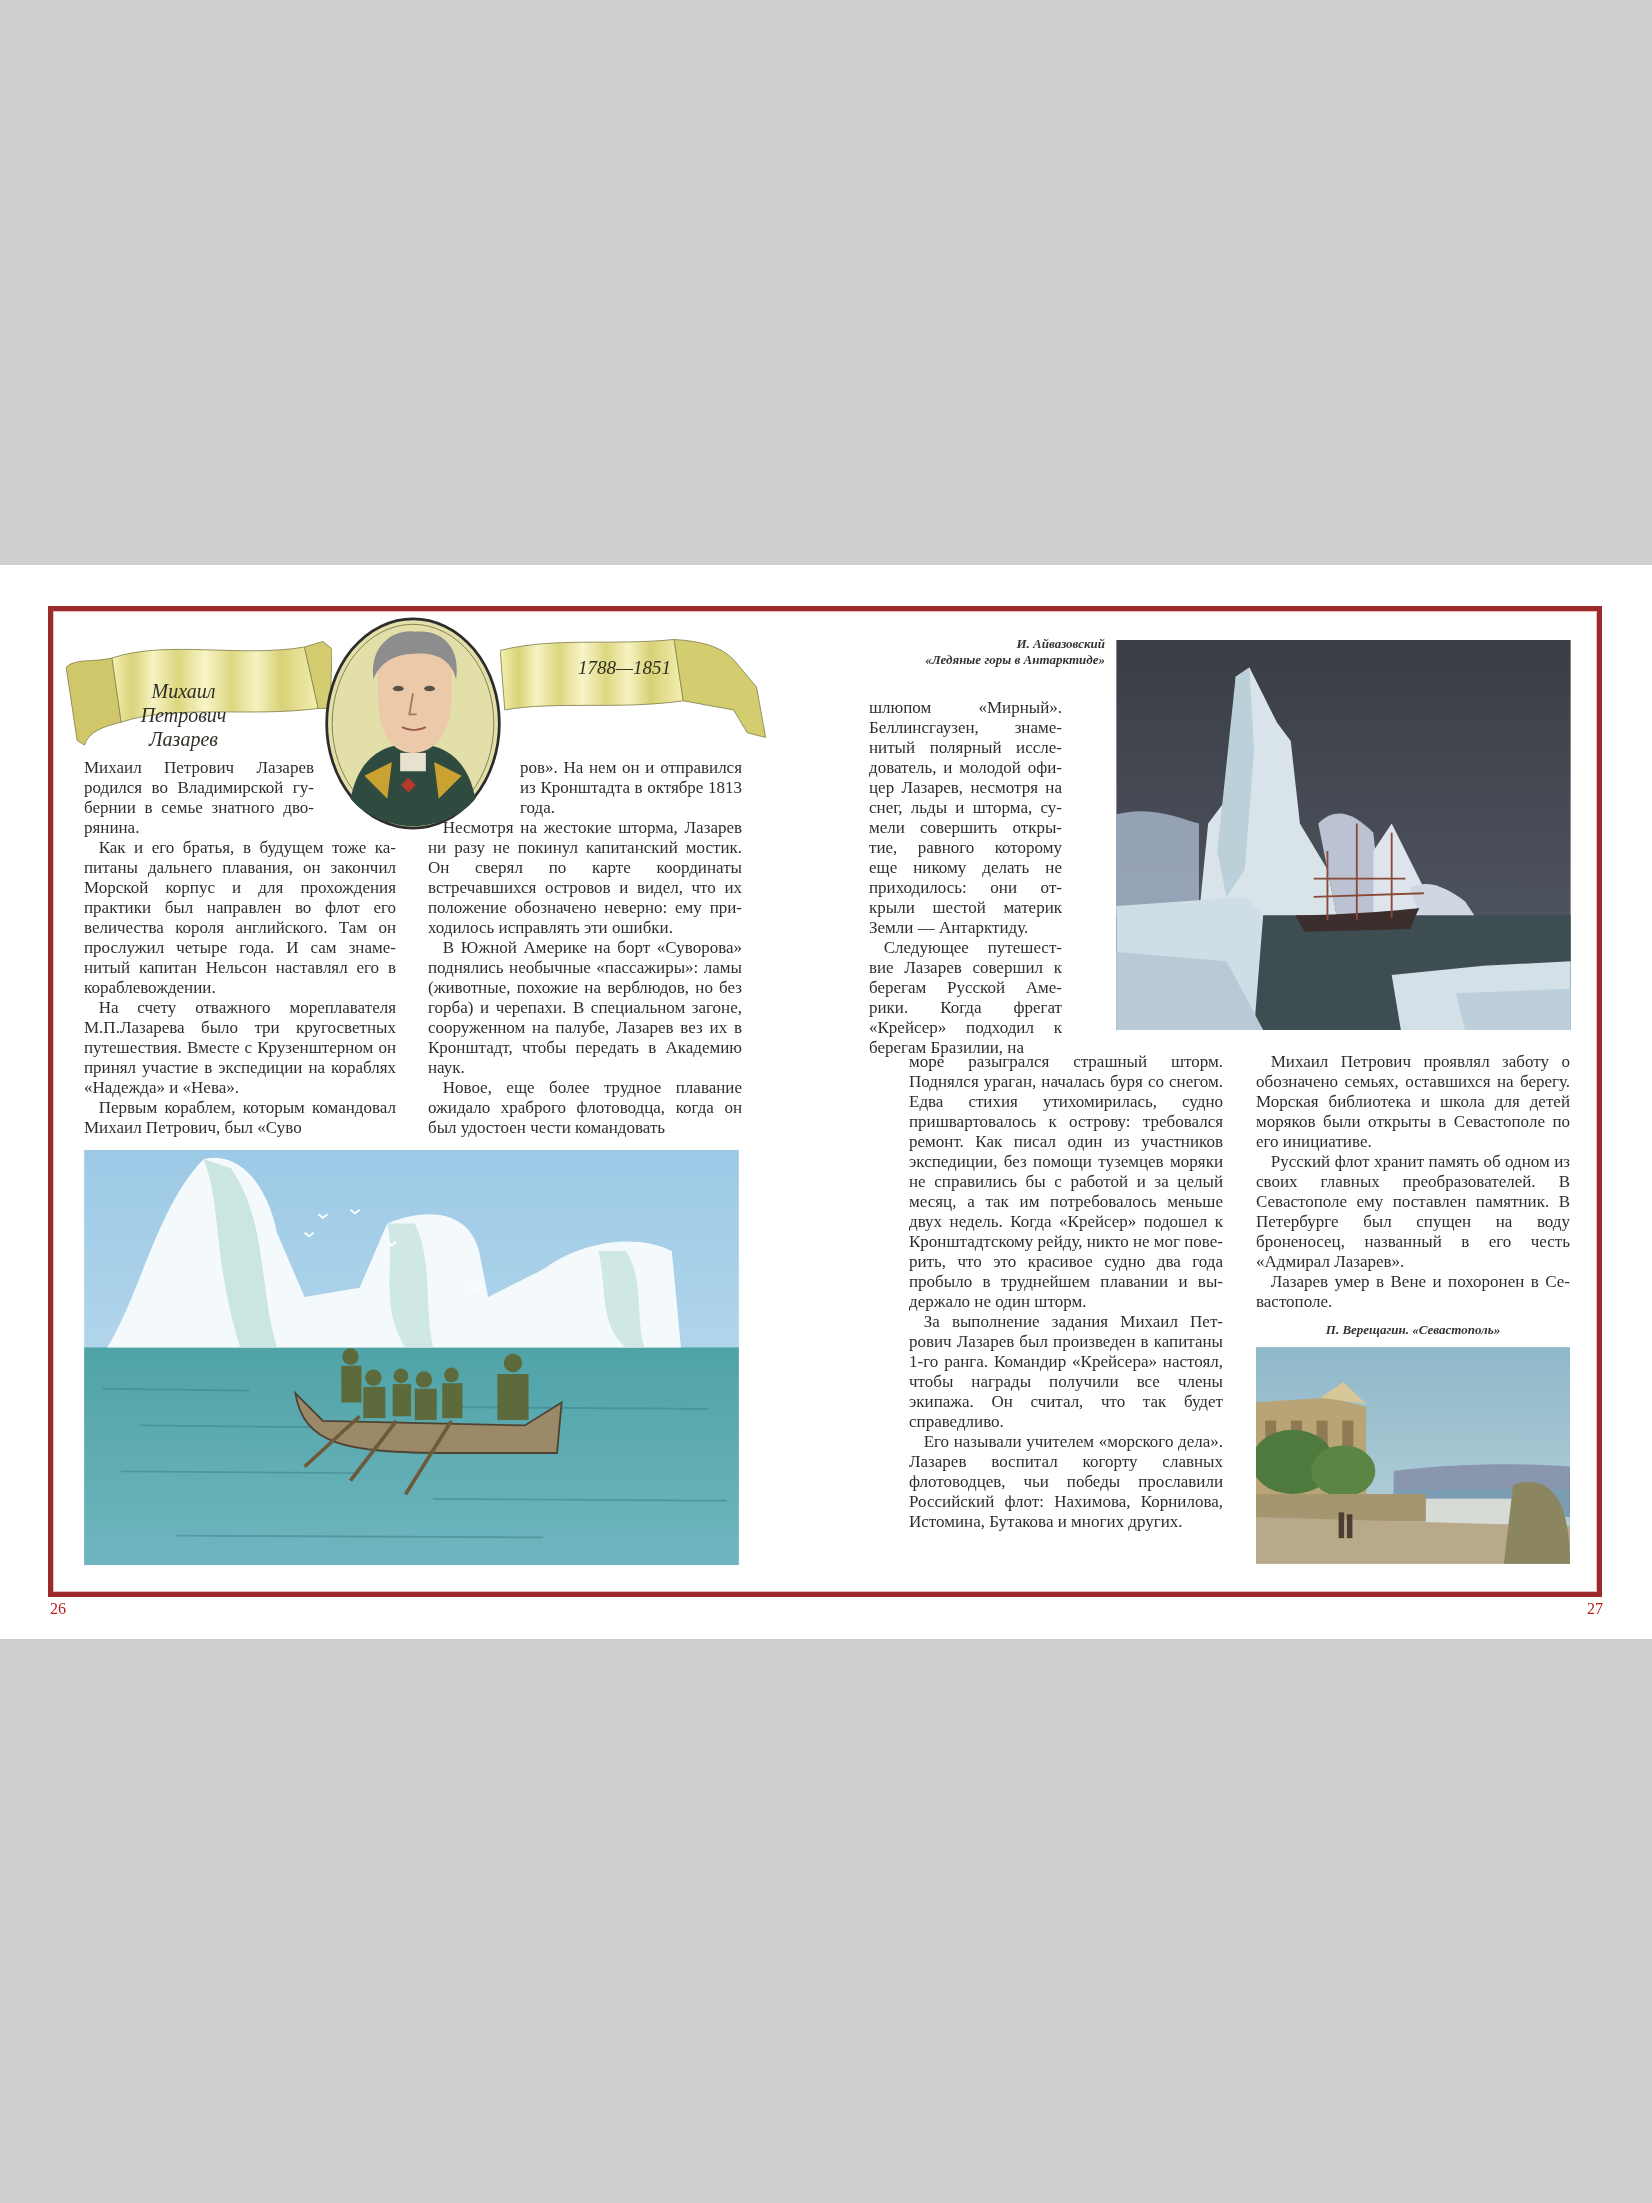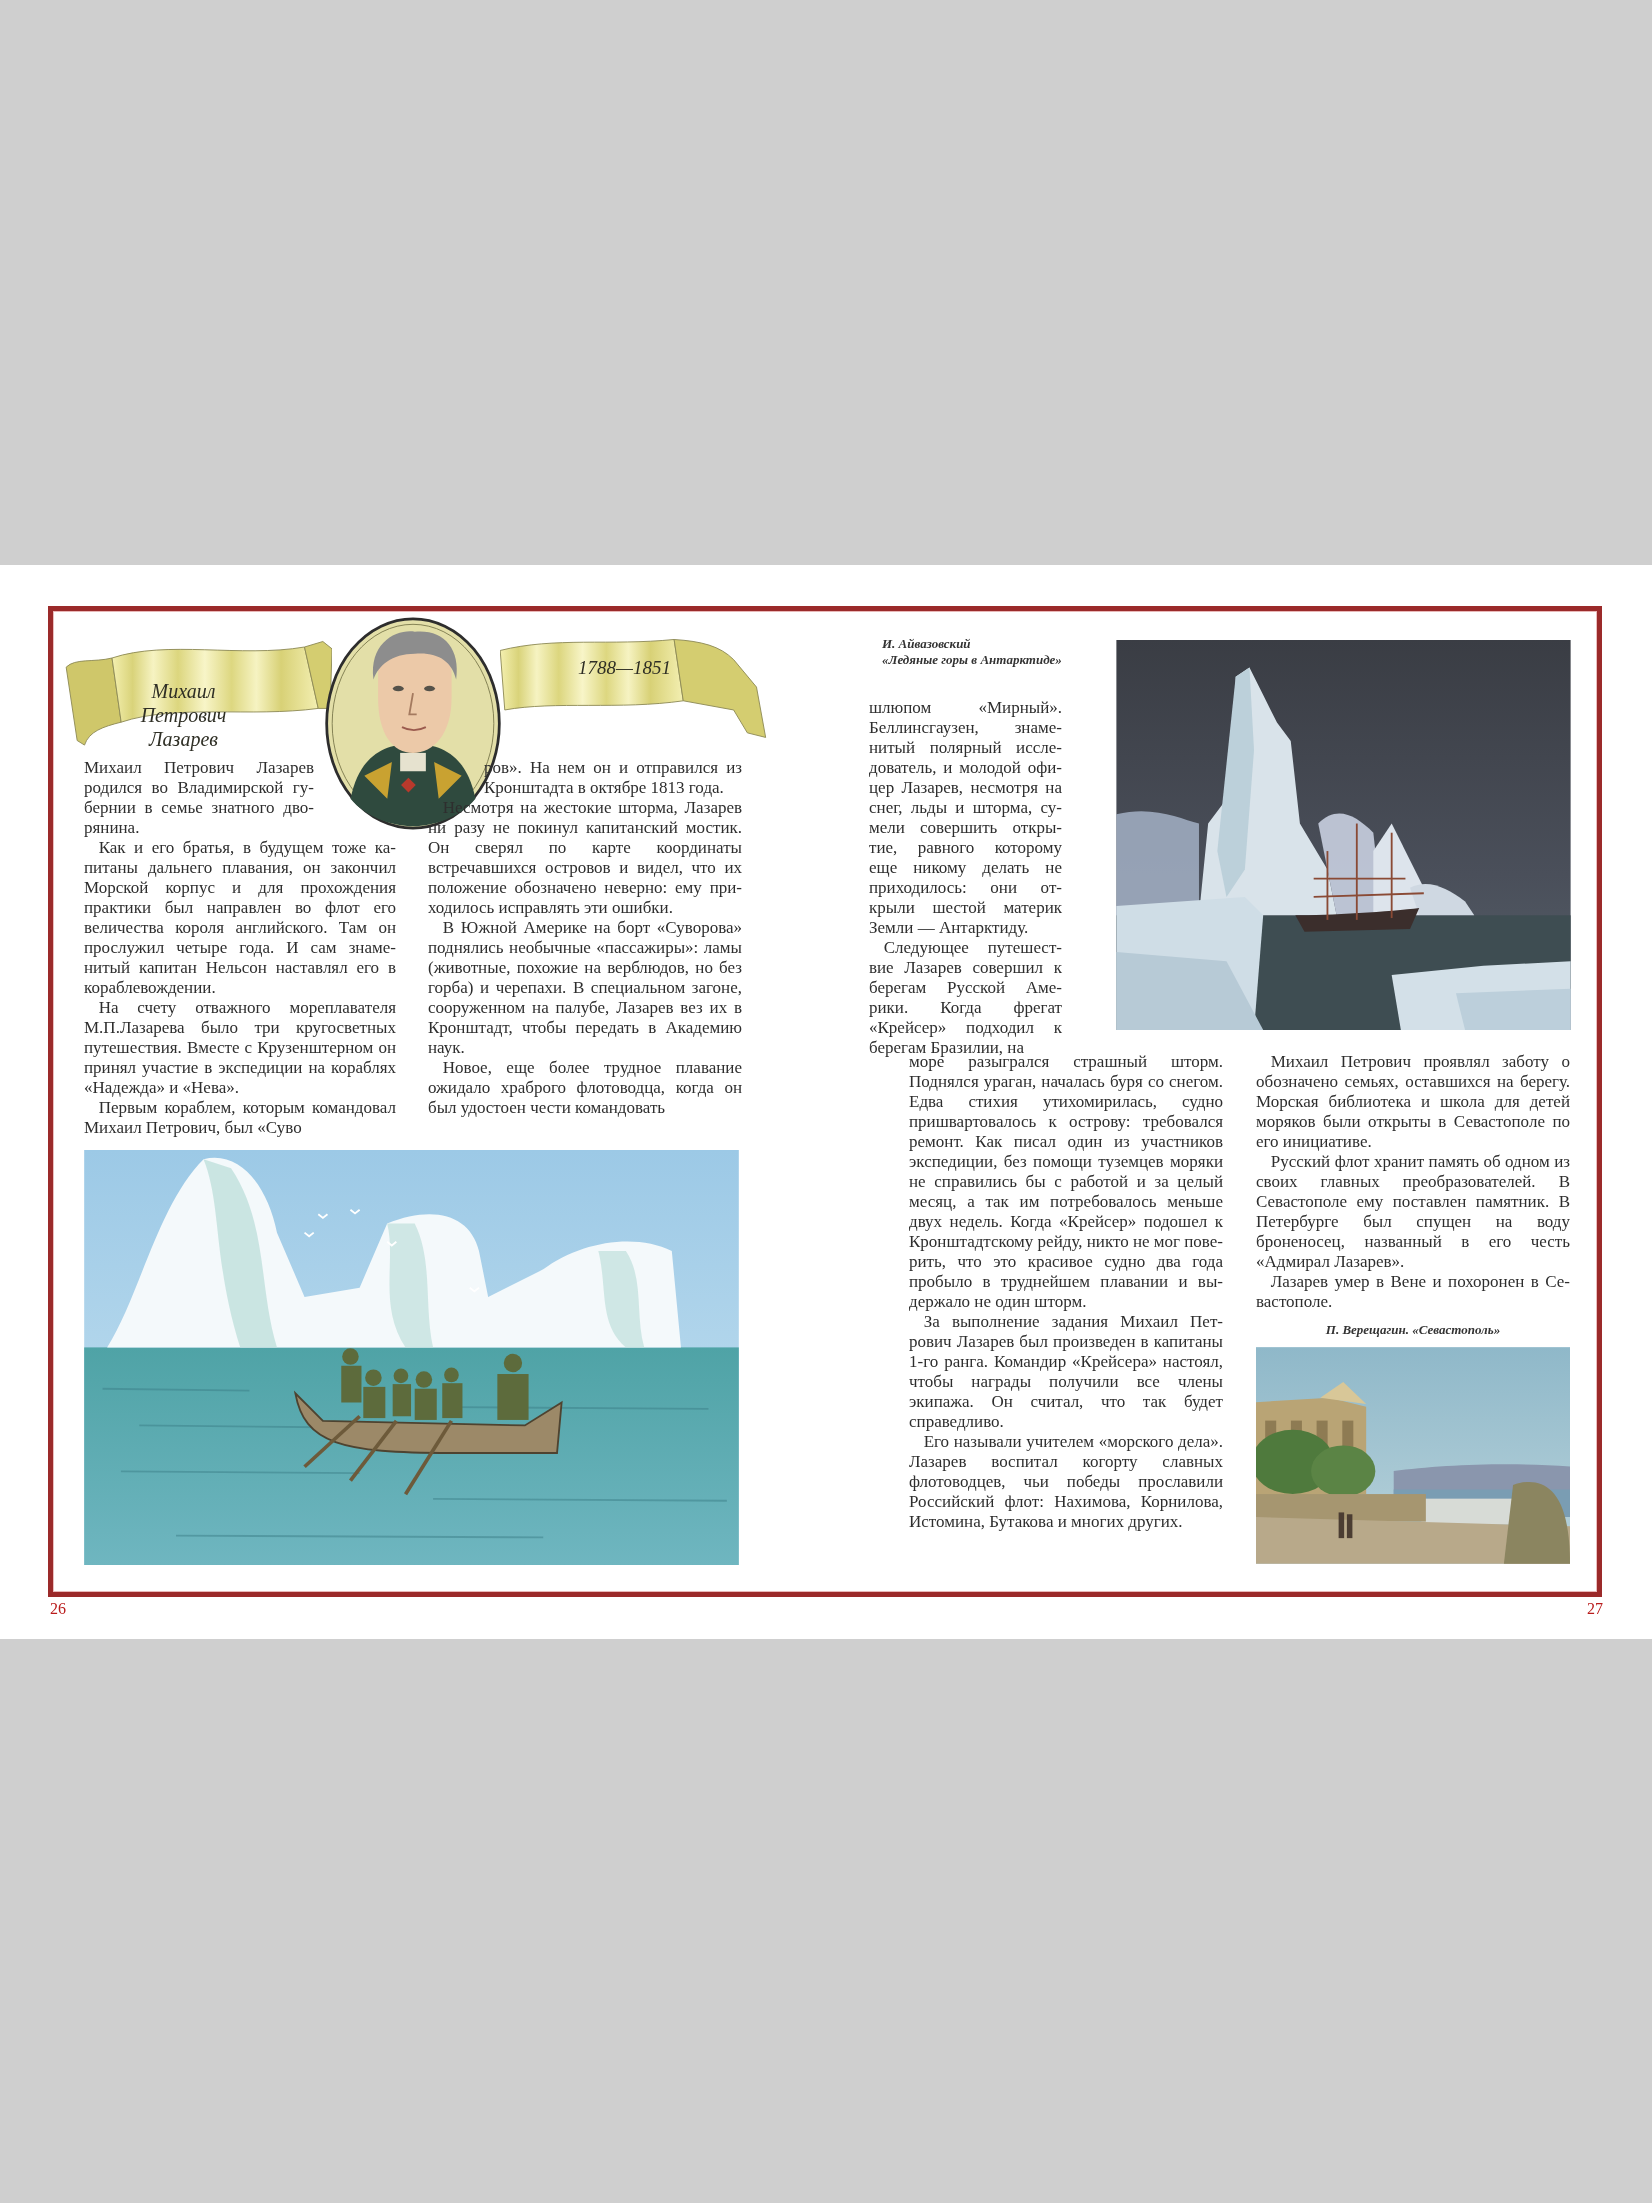--- a/index.html
+++ b/index.html
@@ -9,21 +9,21 @@
   .frame{position:absolute;left:48px;top:606px;width:1544px;height:981px;border:5.5px solid #9b2a2a;
          box-shadow:0 0 0 0.9px #e9b8b8 inset;}
   .pagenum{position:absolute;top:1600px;font-size:16px;color:#b91c1c;font-family:"Liberation Serif",serif;}
   .pn-left{left:50px;} .pn-right{left:1587px;}
 
   .txt{position:absolute;font-family:"Liberation Serif","DejaVu Serif",serif;font-size:17px;line-height:20px;
        color:#2e2e2e;text-align:justify;hyphens:manual;}
   .txt p{margin:0;text-indent:14.7px;}
   .txt p.noind{text-indent:0;}
   .caption{position:absolute;font-family:"Liberation Serif",serif;font-style:italic;font-weight:bold;
-           font-size:13px;line-height:15.6px;color:#333;}
+           font-size:13px;line-height:15.6px;color:#333;text-align:right;}
   .caption.left{text-align:center;}
 
   
   .ribbon{position:absolute;}
   .ribbon-text{position:absolute;font-family:"Liberation Serif",serif;font-style:italic;color:#2f2f25;text-align:center;}
 
   .pic{position:absolute;overflow:hidden;}
 </style>
 </head>
 <body>
@@ -76,21 +76,21 @@
 </svg>
 
 <div class="txt" style="left:84px;top:758px;width:312px;">
   <p class="noind" style="width:230px;">Михаил Петрович Лазарев родился во Владимирской гу­бернии в семье знатного дво­рянина.</p>
   <p>Как и его братья, в будущем тоже ка­питаны дальнего плавания, он закон­чил Морской корпус и для прохожде­ния практики был направлен во флот его величества короля английского. Там он прослужил четыре года. И сам знаме­нитый капитан Нельсон наставлял его в кораблевождении.</p>
   <p>На счету отважного мореплавателя М.П.Лазарева было три кругосветных путешествия. Вместе с Крузенштерном он принял участие в экспедиции на ко­раблях «Надежда» и «Нева».</p>
   <p>Первым кораблем, которым коман­довал Михаил Петрович, был «Суво­</p>
 </div>
 
 <div class="txt" style="left:428px;top:758px;width:314px;">
-  <p class="noind" style="margin-left:56px;">ров». На нем он и отправил­ся из Кронштадта в октябре 1813 года.</p>
+  <p class="noind" style="margin-left:92px;">ров». На нем он и отправил­ся из Кронштадта в октябре 1813 года.</p>
   <p>Несмотря на жестокие шторма, Лазарев ни разу не покинул капитанский мостик. Он сверял по карте координаты встречавшихся островов и видел, что их положение обозначено неверно: ему при­ходилось исправлять эти ошибки.</p>
   <p>В Южной Америке на борт «Суворова» поднялись необычные «пассажиры»: ламы (животные, похожие на верблю­дов, но без горба) и черепахи. В специ­альном загоне, сооруженном на палу­бе, Лазарев вез их в Кронштадт, чтобы передать в Академию наук.</p>
   <p>Новое, еще более трудное плавание ожидало храброго флотоводца, когда он был удостоен чести командовать</p>
 </div>
 
 <svg class="pic" style="left:84px;top:1150px;" width="655" height="415" viewBox="0 0 713 452">
   <defs>
     <linearGradient id="sky" x1="0" y1="0" x2="0" y2="1">
         <stop offset="0" stop-color="#9cc9e6"></stop>
         <stop offset="1" stop-color="#c7e2f1"></stop>

